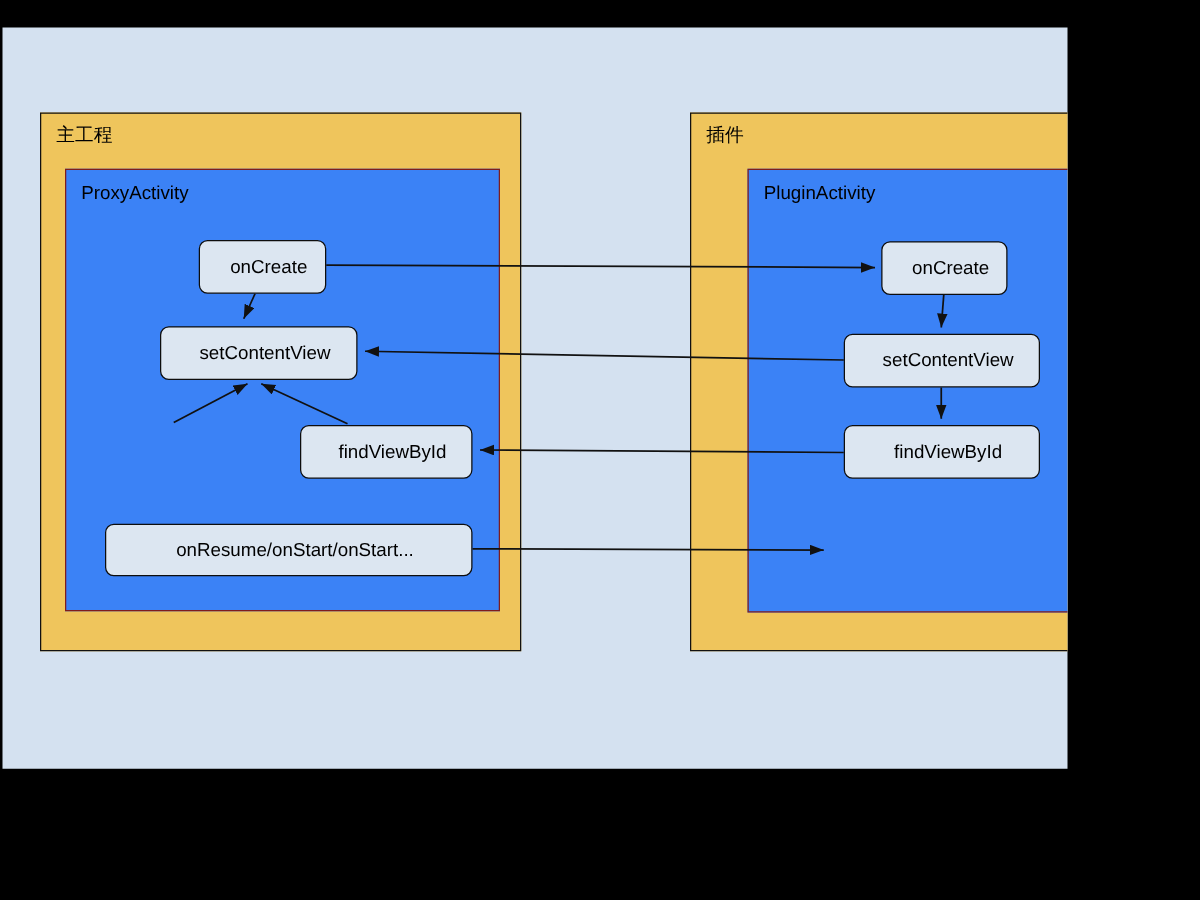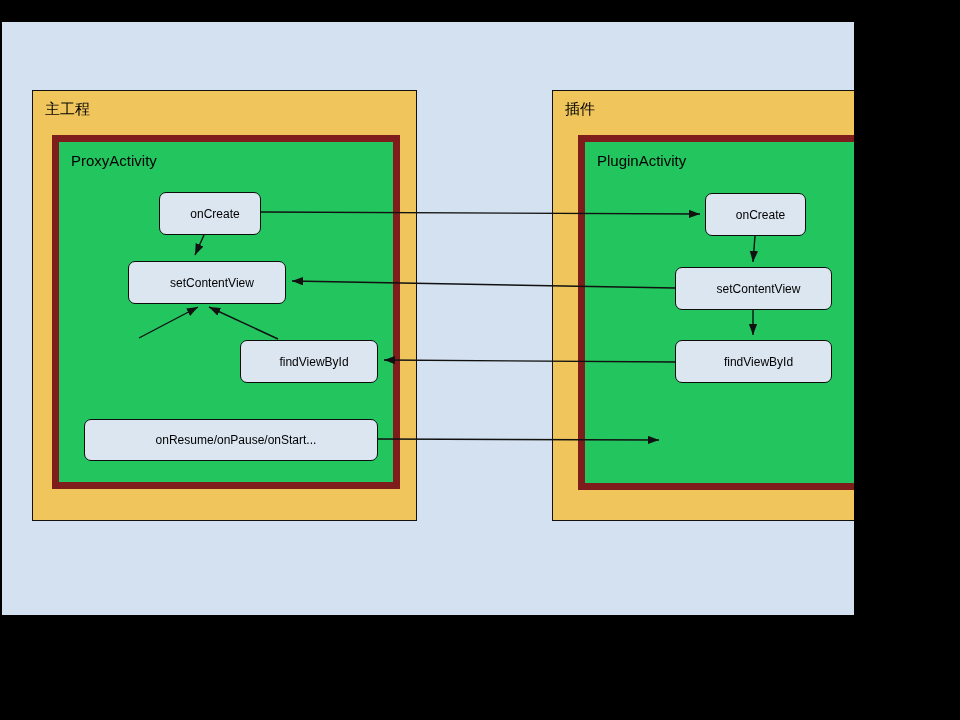--- a/index.html
+++ b/index.html
@@ -39,22 +39,22 @@
     position: absolute;
     left: 12px;
     top: 9px;
     font-size: 15px;
     color: #000000;
     line-height: 18px;
     white-space: nowrap;
   }
   .activity {
     position: absolute;
-    background: #22c55e;
-    border: 7px solid #7f1d1d;
+    background: #3b82f6;
+    border: 1px solid #7f1d1d;
     box-sizing: border-box;
     padding-left: 48px;
   }
   .activity-title {
     position: absolute;
     left: 12px;
     top: 10px;
     font-size: 15px;
     color: #000000;
     line-height: 18px;
@@ -62,21 +62,21 @@
   }
   .node {
     position: absolute;
     background: #dce6f1;
     border: 1px solid #0d0d0d;
     border-radius: 7px;
     box-sizing: border-box;
     display: flex;
     align-items: center;
     justify-content: center;
-    font-size: 12px;
+    font-size: 15px;
     color: #000000;
     white-space: nowrap;
     padding-left: 10px;
   }
   #wires {
     position: absolute;
     left: 0;
     top: 0;
     width: 958px;
     height: 593px;
@@ -97,27 +97,27 @@
       <div class="activity-title">ProxyActivity</div>
     </div>
 
     <div class="node" style="left:157px; top:170px; width:102px; height:43px;">onCreate</div>
 
     <div class="node" style="left:126px; top:239px; width:158px; height:43px;">setContentView</div>
 
 
     <div class="node" style="left:238px; top:318px; width:138px; height:43px;">findViewById</div>
 
-    <div class="node" style="left:82px; top:397px; width:294px; height:42px;">onResume/onPause/onStart...</div>
+    <div class="node" style="left:82px; top:397px; width:294px; height:42px;">onResume/onStart/onStart...</div>
 
     <div class="module" style="left:550px; top:68px; width:383px; height:431px;">
       <div class="module-title">插件</div>
     </div>
 
-    <div class="activity" style="left:576px; top:113px; width:348px; height:355px;">
+    <div class="activity" style="left:596px; top:113px; width:348px; height:355px;">
       <div class="activity-title">PluginActivity</div>
     </div>
 
     <div class="node" style="left:703px; top:171px; width:101px; height:43px;">onCreate</div>
 
     <div class="node" style="left:673px; top:245px; width:157px; height:43px;">setContentView</div>
 
     <div class="node" style="left:673px; top:318px; width:157px; height:43px;">findViewById</div>
 
 

